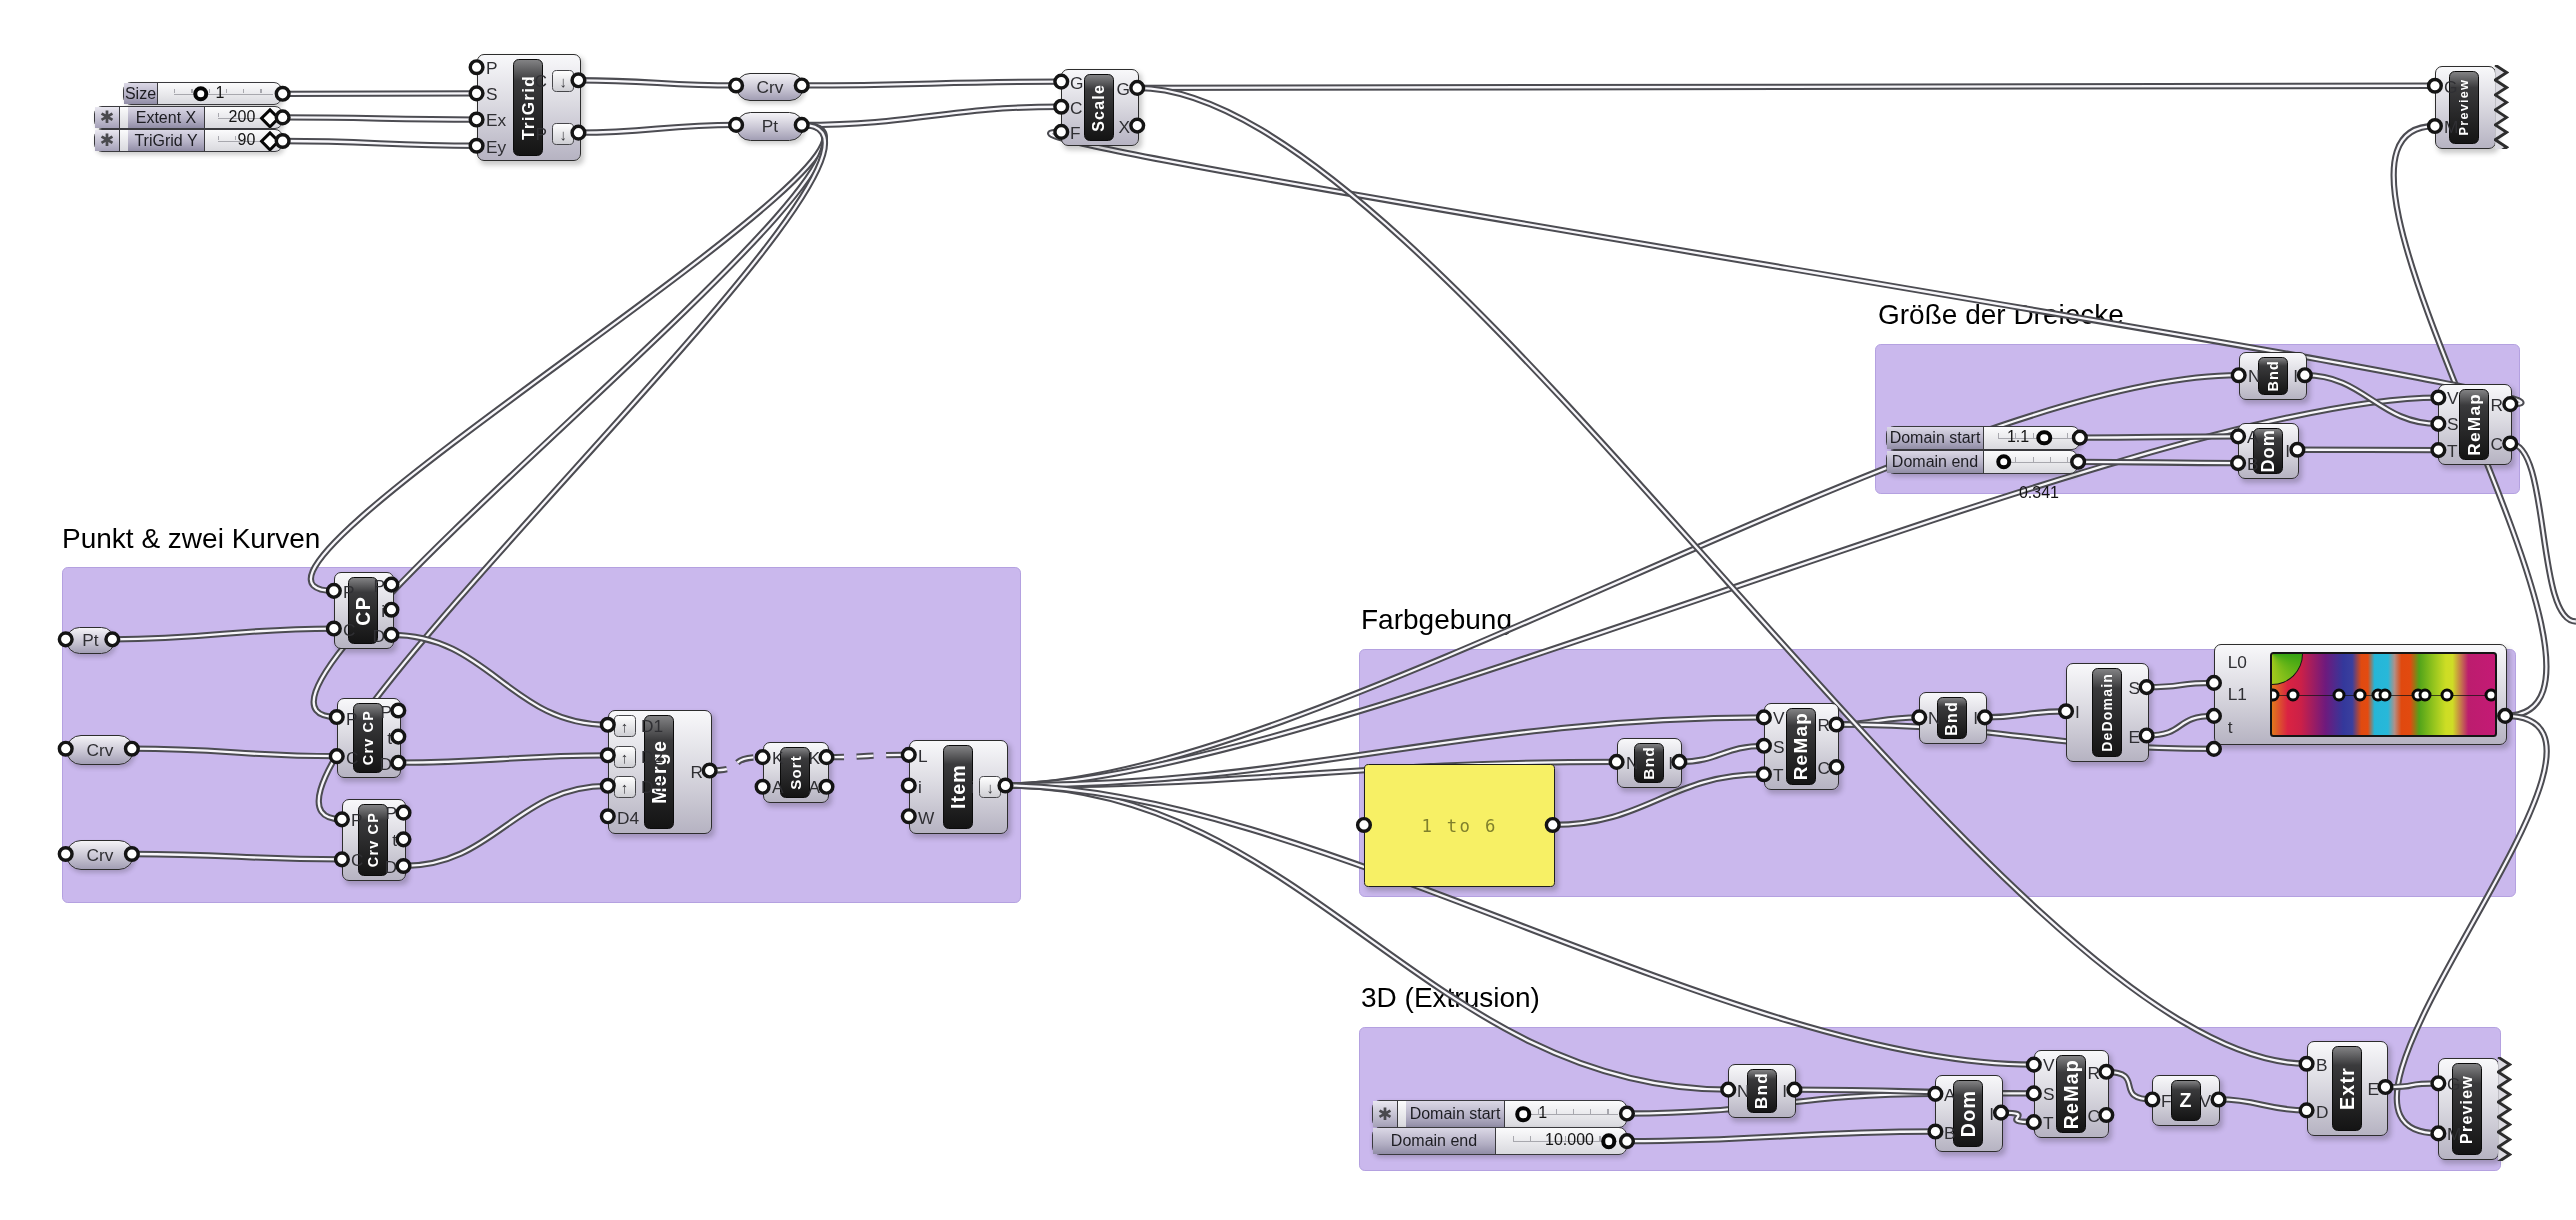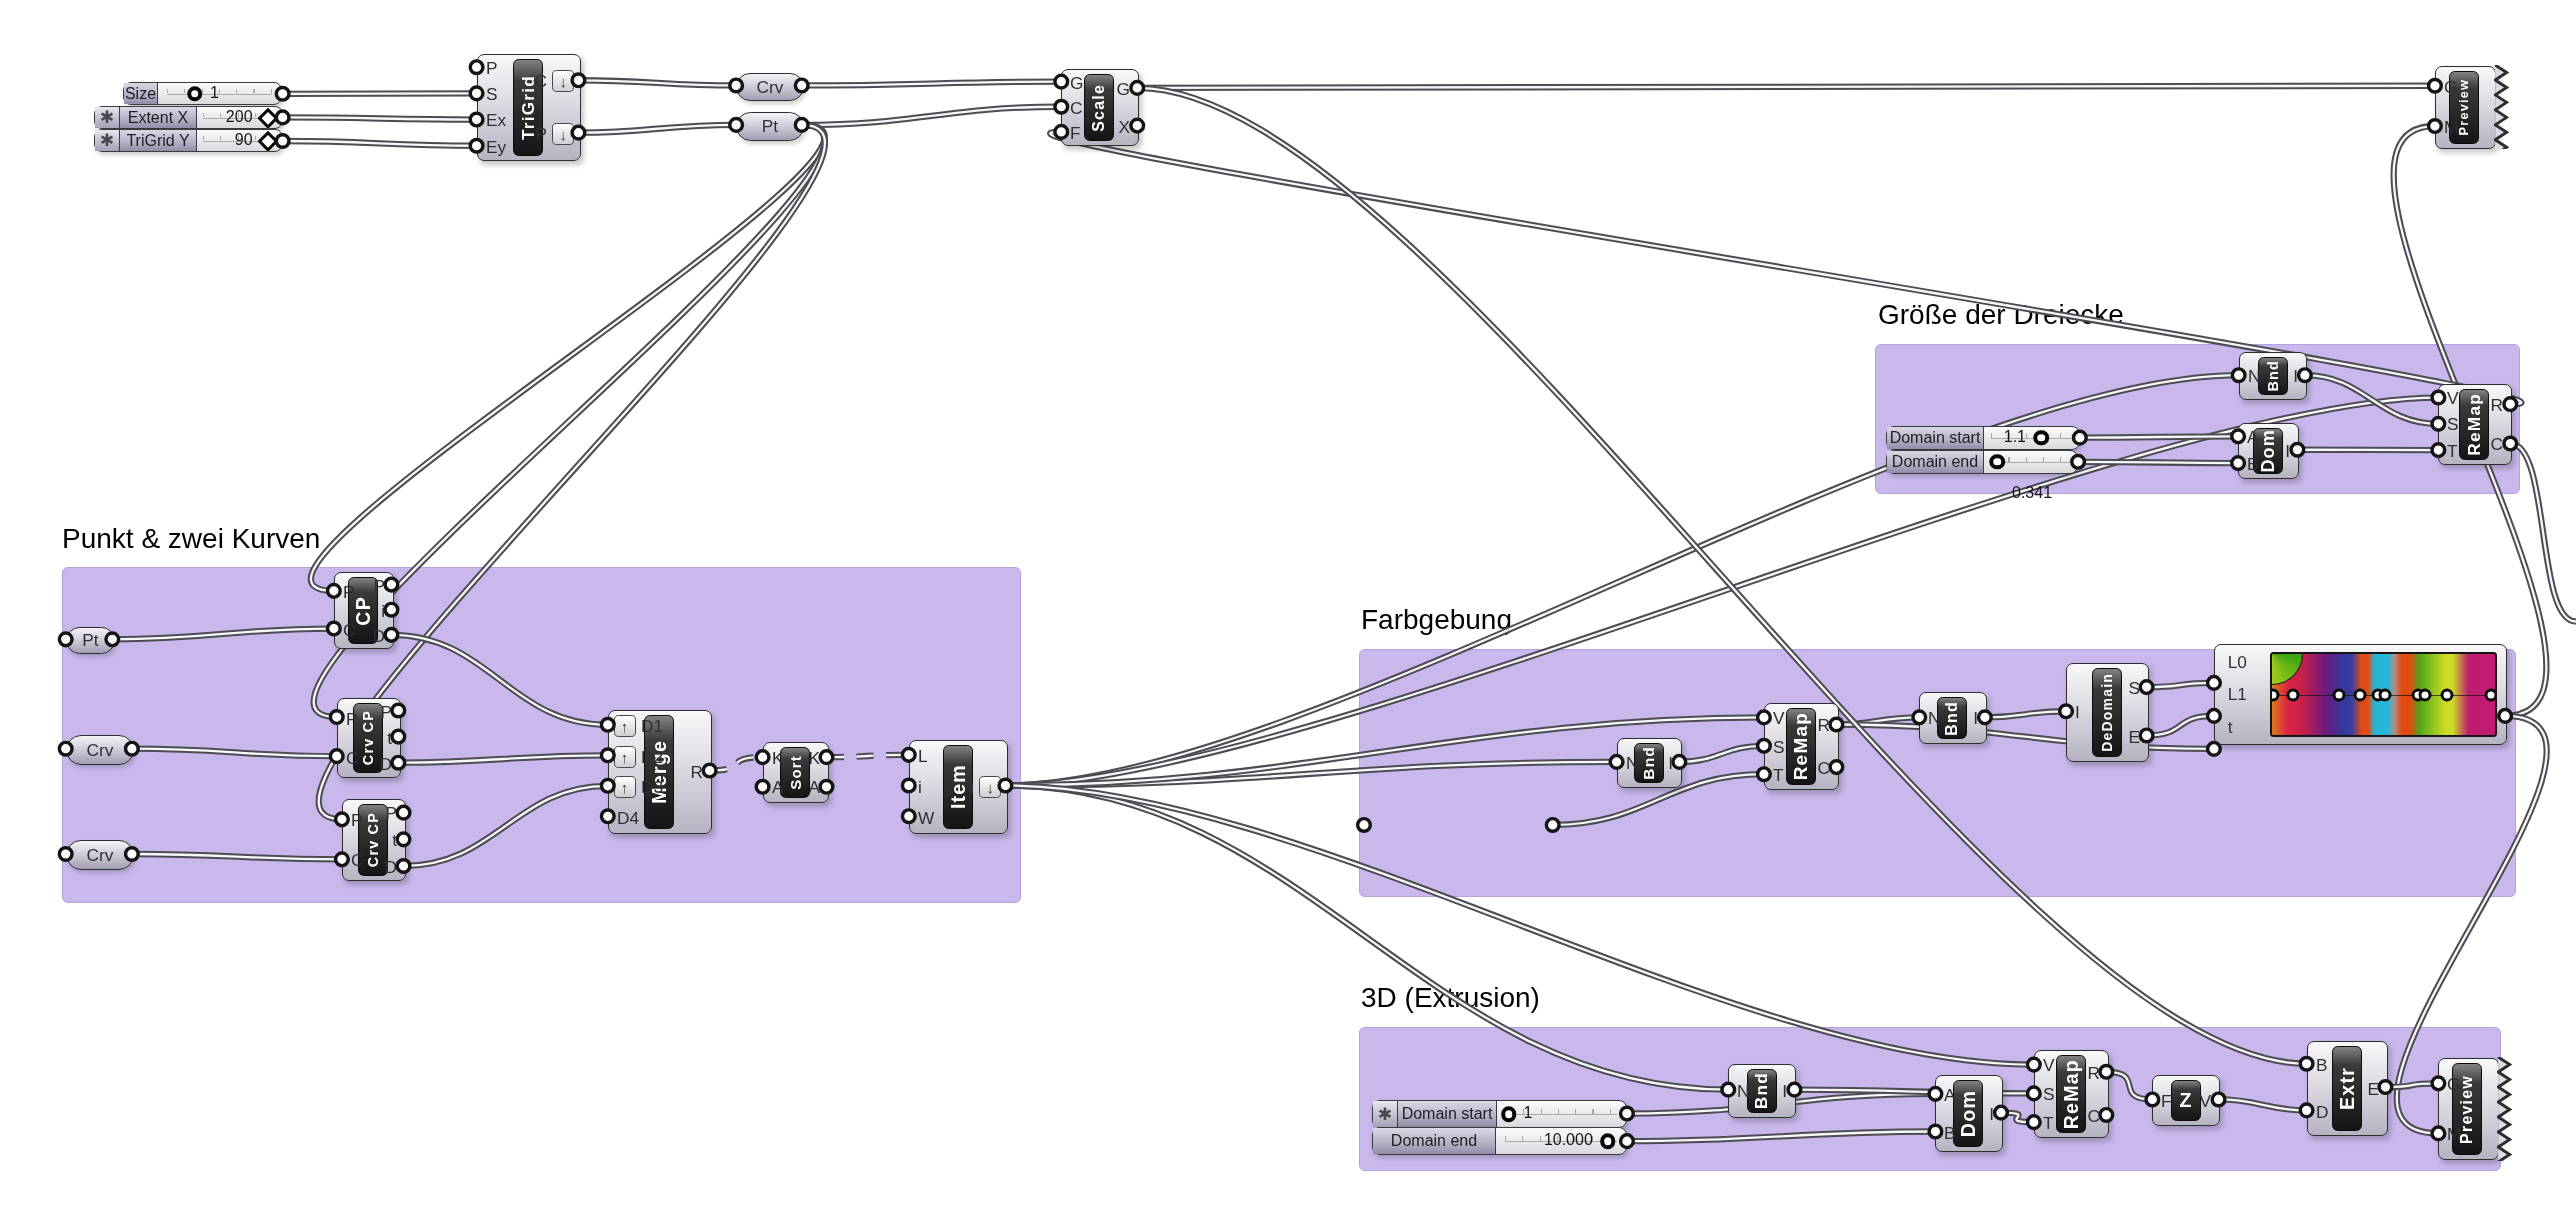--- a/index.html
+++ b/index.html
@@ -14,21 +14,21 @@
         border:1.7px solid #0b0b0b;border-radius:5.8px;color:#fff;display:flex;align-items:center;justify-content:center;font-weight:bold;}
   .vtext{writing-mode:vertical-rl;transform:rotate(180deg);letter-spacing:1.2px;}
   .port{position:absolute;font-size:17.3px;color:#2f2f33;transform:translateY(-50%);white-space:nowrap;}
   .picon{position:absolute;width:22px;height:22px;transform:translateY(-50%);
         background:linear-gradient(180deg,#ffffff,#cfcfd4);border:1.7px solid #46464a;border-radius:4.6px;
         display:flex;align-items:center;justify-content:center;font-size:15px;font-weight:bold;color:#3c3c40;box-sizing:border-box;}
   .param{position:absolute;z-index:3;background:linear-gradient(180deg,#f4f3f7 0%,#c9c6d4 55%,#a29eb4 100%);
         border:1.7px solid #2d2d2d;border-radius:16px;display:flex;align-items:center;justify-content:center;
         font-size:17.3px;color:#2f2f33;box-shadow:1.7px 2.9px 4.6px rgba(40,40,40,.22);}
   .slider{position:absolute;z-index:3;display:flex;background:linear-gradient(180deg,#fbfbfc,#d9d9de);
-        border:1.7px solid #3a3a3e;border-radius:8px;box-shadow:1.7px 2.9px 4.6px rgba(40,40,40,.22);box-sizing:border-box;}
+        border:1.7px solid #3a3a3e;border-radius:8px;box-shadow:1.7px 2.9px 4.6px rgba(40,40,40,.22);box-sizing:border-box;gap:8px;}
   .slider .sec{display:flex;align-items:center;justify-content:center;border-right:1.7px solid #3a3a3e;
         background:linear-gradient(180deg,#dbd8e6 0%,#b3afc4 60%,#918da6 100%);font-size:16px;color:#1d1d22;}
   .slider .star{font-size:17.3px;color:#4a4a4e;background:linear-gradient(180deg,#e9e7f0,#a5a1b8);}
   .rail{position:relative;flex:1;}
   .rail::before{content:"";position:absolute;left:7%;right:7%;top:50%;height:1.2px;background:#a8a8ae;}
   .rail::after{content:"";position:absolute;left:7%;right:7%;top:calc(50% - 4.6px);height:4.6px;
         background:repeating-linear-gradient(90deg,#a8a8ae 0 1.2px,transparent 1.2px 17.3px);}
   .knob{position:absolute;top:50%;z-index:2;background:#fff;}
   .knob.c{width:7.5px;height:7.5px;border:4.6px solid #050505;border-radius:50%;transform:translate(-50%,-50%);}
   .knob.d{width:8.6px;height:8.6px;border:3.5px solid #050505;transform:translate(-50%,-50%) rotate(45deg);}
@@ -532,14 +532,15 @@
         <div class="sval" style="left: calc(9% + 15px);">1</div>
       </div>
     </div>
     <div class="slider" style="left: 1372px; top: 1127px; width: 255px; height: 28px;">
       <div class="sec" style="width: 122px;">Domain end</div>
       <div class="rail">
         <div class="knob c" style="left: 86%;"></div>
         <div class="sval" style="right: calc(14% + 15px);">10.000</div>
       </div>
     </div>
+    <div class="panel" style="left: 1364px; top: 764px; width: 189px; height: 121px;">1 to 6</div>
   </div>
 
 
 </body></html>

